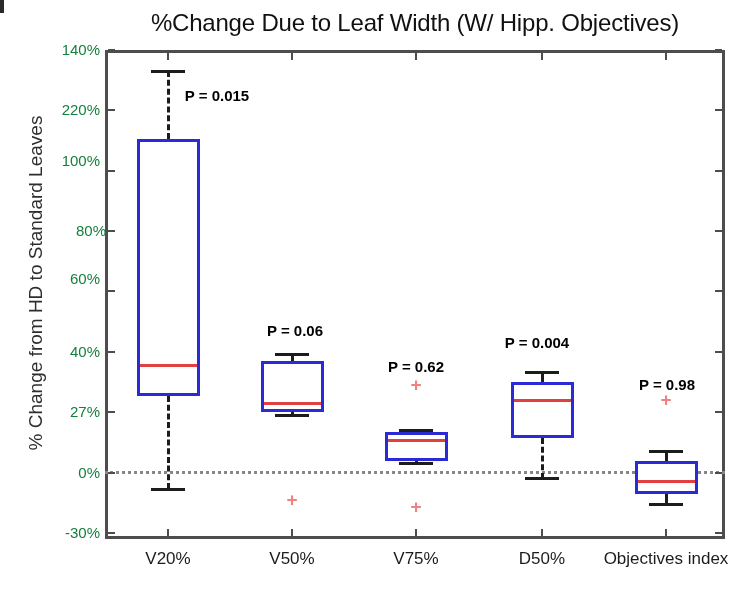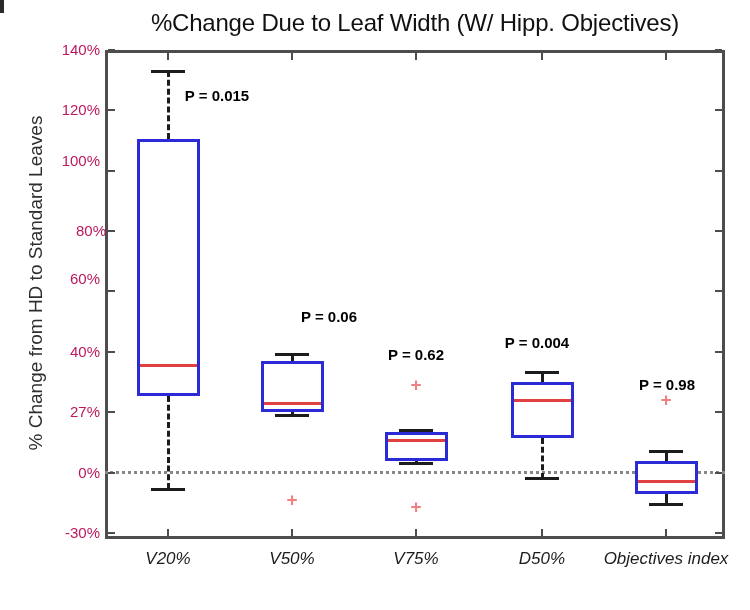--- a/index.html
+++ b/index.html
@@ -11,43 +11,43 @@
   #chart-title{
     left:60px;top:9px;width:710px;text-align:center;
     font-size:24px;color:#111;letter-spacing:-0.2px;
   }
   #y-axis-title{
     left:36px;top:283px;width:420px;text-align:center;
     font-size:19px;color:#2e2e2e;white-space:nowrap;
     transform:translate(-50%,-50%) rotate(-90deg);
   }
   #plot-frame{box-sizing:border-box;background:transparent;}
-  .ytick-label{width:70px;text-align:right;font-size:15px;color:#be185d;line-height:18px;}
-  .xtick-label{width:130px;text-align:center;font-size:17px;color:#1c1c1c;line-height:19px;font-style:italic;}
+  .ytick-label{width:70px;text-align:right;font-size:15px;color:#15803d;line-height:18px;}
+  .xtick-label{width:130px;text-align:center;font-size:17px;color:#1c1c1c;line-height:19px;}
   .p-label{font-size:15px;color:#000;white-space:nowrap;transform:translate(-50%,-50%);font-weight:bold;}
   .outlier{font-size:19px;font-weight:bold;line-height:1;transform:translate(-50%,-54%);}
   #zero-line{height:0;border-top:3px dotted #878787;}
   #edge-artifact{left:0;top:0;width:4px;height:13px;background:#2a2a2a;}
 </style>
 </head>
 <body>
 
 <div id="figure">
   <div id="edge-artifact" class="abs"></div>
   <div id="chart-title" class="abs">%Change Due to Leaf Width (W/ Hipp. Objectives)</div>
   <div id="y-axis-title" class="abs">% Change from HD to Standard Leaves</div>
   <div id="plot-frame" class="abs" style="left: 105px; top: 50px; width: 620px; height: 489px; border: 3px solid rgb(77, 77, 77);"></div>
   <div id="chart-layer">
       <div class="abs" id="zero-line" style="left: 105px; width: 620px; top: 471.093px; border-top-color: rgb(135, 135, 135);"></div>
       <div class="abs" style="left: 108px; top: 49px; width: 7px; height: 2px; background: rgb(77, 77, 77);"></div>
       <div class="abs" style="left: 715px; top: 49px; width: 7px; height: 2px; background: rgb(77, 77, 77);"></div>
       <div class="abs ytick-label" style="left: 30px; top: 41px;">140%</div>
       <div class="abs" style="left: 108px; top: 109.37px; width: 7px; height: 2px; background: rgb(77, 77, 77);"></div>
       <div class="abs" style="left: 715px; top: 109.37px; width: 7px; height: 2px; background: rgb(77, 77, 77);"></div>
-      <div class="abs ytick-label" style="left: 30px; top: 101.37px;">120%</div>
+      <div class="abs ytick-label" style="left: 30px; top: 101.37px;">220%</div>
       <div class="abs" style="left: 108px; top: 169.741px; width: 7px; height: 2px; background: rgb(77, 77, 77);"></div>
       <div class="abs" style="left: 715px; top: 169.741px; width: 7px; height: 2px; background: rgb(77, 77, 77);"></div>
       <div class="abs ytick-label" style="left: 30px; top: 152px;">100%</div>
       <div class="abs" style="left: 108px; top: 230.111px; width: 7px; height: 2px; background: rgb(77, 77, 77);"></div>
       <div class="abs" style="left: 715px; top: 230.111px; width: 7px; height: 2px; background: rgb(77, 77, 77);"></div>
       <div class="abs ytick-label" style="left: 36px; top: 222.111px;">80%</div>
       <div class="abs" style="left: 108px; top: 290.481px; width: 7px; height: 2px; background: rgb(77, 77, 77);"></div>
       <div class="abs" style="left: 715px; top: 290.481px; width: 7px; height: 2px; background: rgb(77, 77, 77);"></div>
       <div class="abs ytick-label" style="left: 30px; top: 270px;">60%</div>
       <div class="abs" style="left: 108px; top: 350.852px; width: 7px; height: 2px; background: rgb(77, 77, 77);"></div>
@@ -105,18 +105,18 @@
       <div class="abs" style="left: 510.5px; top: 382.037px; width: 63px; height: 55.8426px; box-sizing: border-box; border: 3px solid rgb(43, 43, 213); background: rgb(255, 255, 255);"></div>
       <div class="abs" style="left: 513.5px; top: 398.648px; width: 57px; height: 3px; background: rgb(224, 64, 64);"></div>
       <div class="abs" style="left: 664.5px; top: 451.463px; height: 9.05556px; width: 0px; border-left: 3px dashed rgb(28, 28, 28);"></div>
       <div class="abs" style="left: 664.5px; top: 493.722px; height: 10.5648px; width: 0px; border-left: 3px dashed rgb(28, 28, 28);"></div>
       <div class="abs" style="left: 649px; top: 449.963px; width: 34px; height: 3px; background: rgb(28, 28, 28);"></div>
       <div class="abs" style="left: 649px; top: 502.787px; width: 34px; height: 3px; background: rgb(28, 28, 28);"></div>
       <div class="abs" style="left: 634.5px; top: 460.519px; width: 63px; height: 33.2037px; box-sizing: border-box; border: 3px solid rgb(43, 43, 213); background: rgb(255, 255, 255);"></div>
       <div class="abs" style="left: 637.5px; top: 480.148px; width: 57px; height: 3px; background: rgb(224, 64, 64);"></div>
       <div class="abs outlier" style="left: 666px; top: 400.148px; color: rgb(242, 128, 128);">+</div>
       <div class="abs p-label" style="left: 217px; top: 95px;">P = 0.015</div>
-      <div class="abs p-label" style="left: 295px; top: 316px; margin-left: 34px;">P = 0.06</div>
-      <div class="abs p-label" style="left: 416px; top: 354px;">P = 0.62</div>
+      <div class="abs p-label" style="left: 295px; top: 330px;">P = 0.06</div>
+      <div class="abs p-label" style="left: 416px; top: 366px;">P = 0.62</div>
       <div class="abs p-label" style="left: 537px; top: 342px;">P = 0.004</div>
       <div class="abs p-label" style="left: 667px; top: 373px; margin-top: 11px;">P = 0.98</div>
     </div>
 </div>
 
 </body></html>

